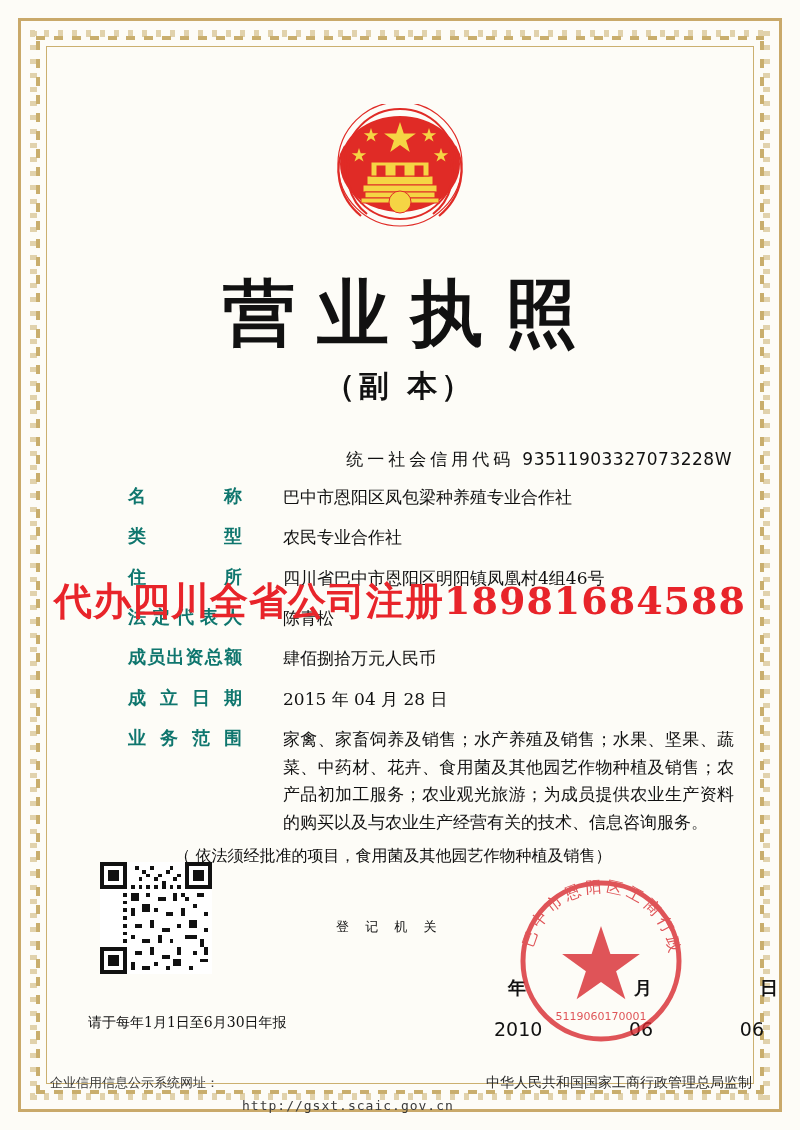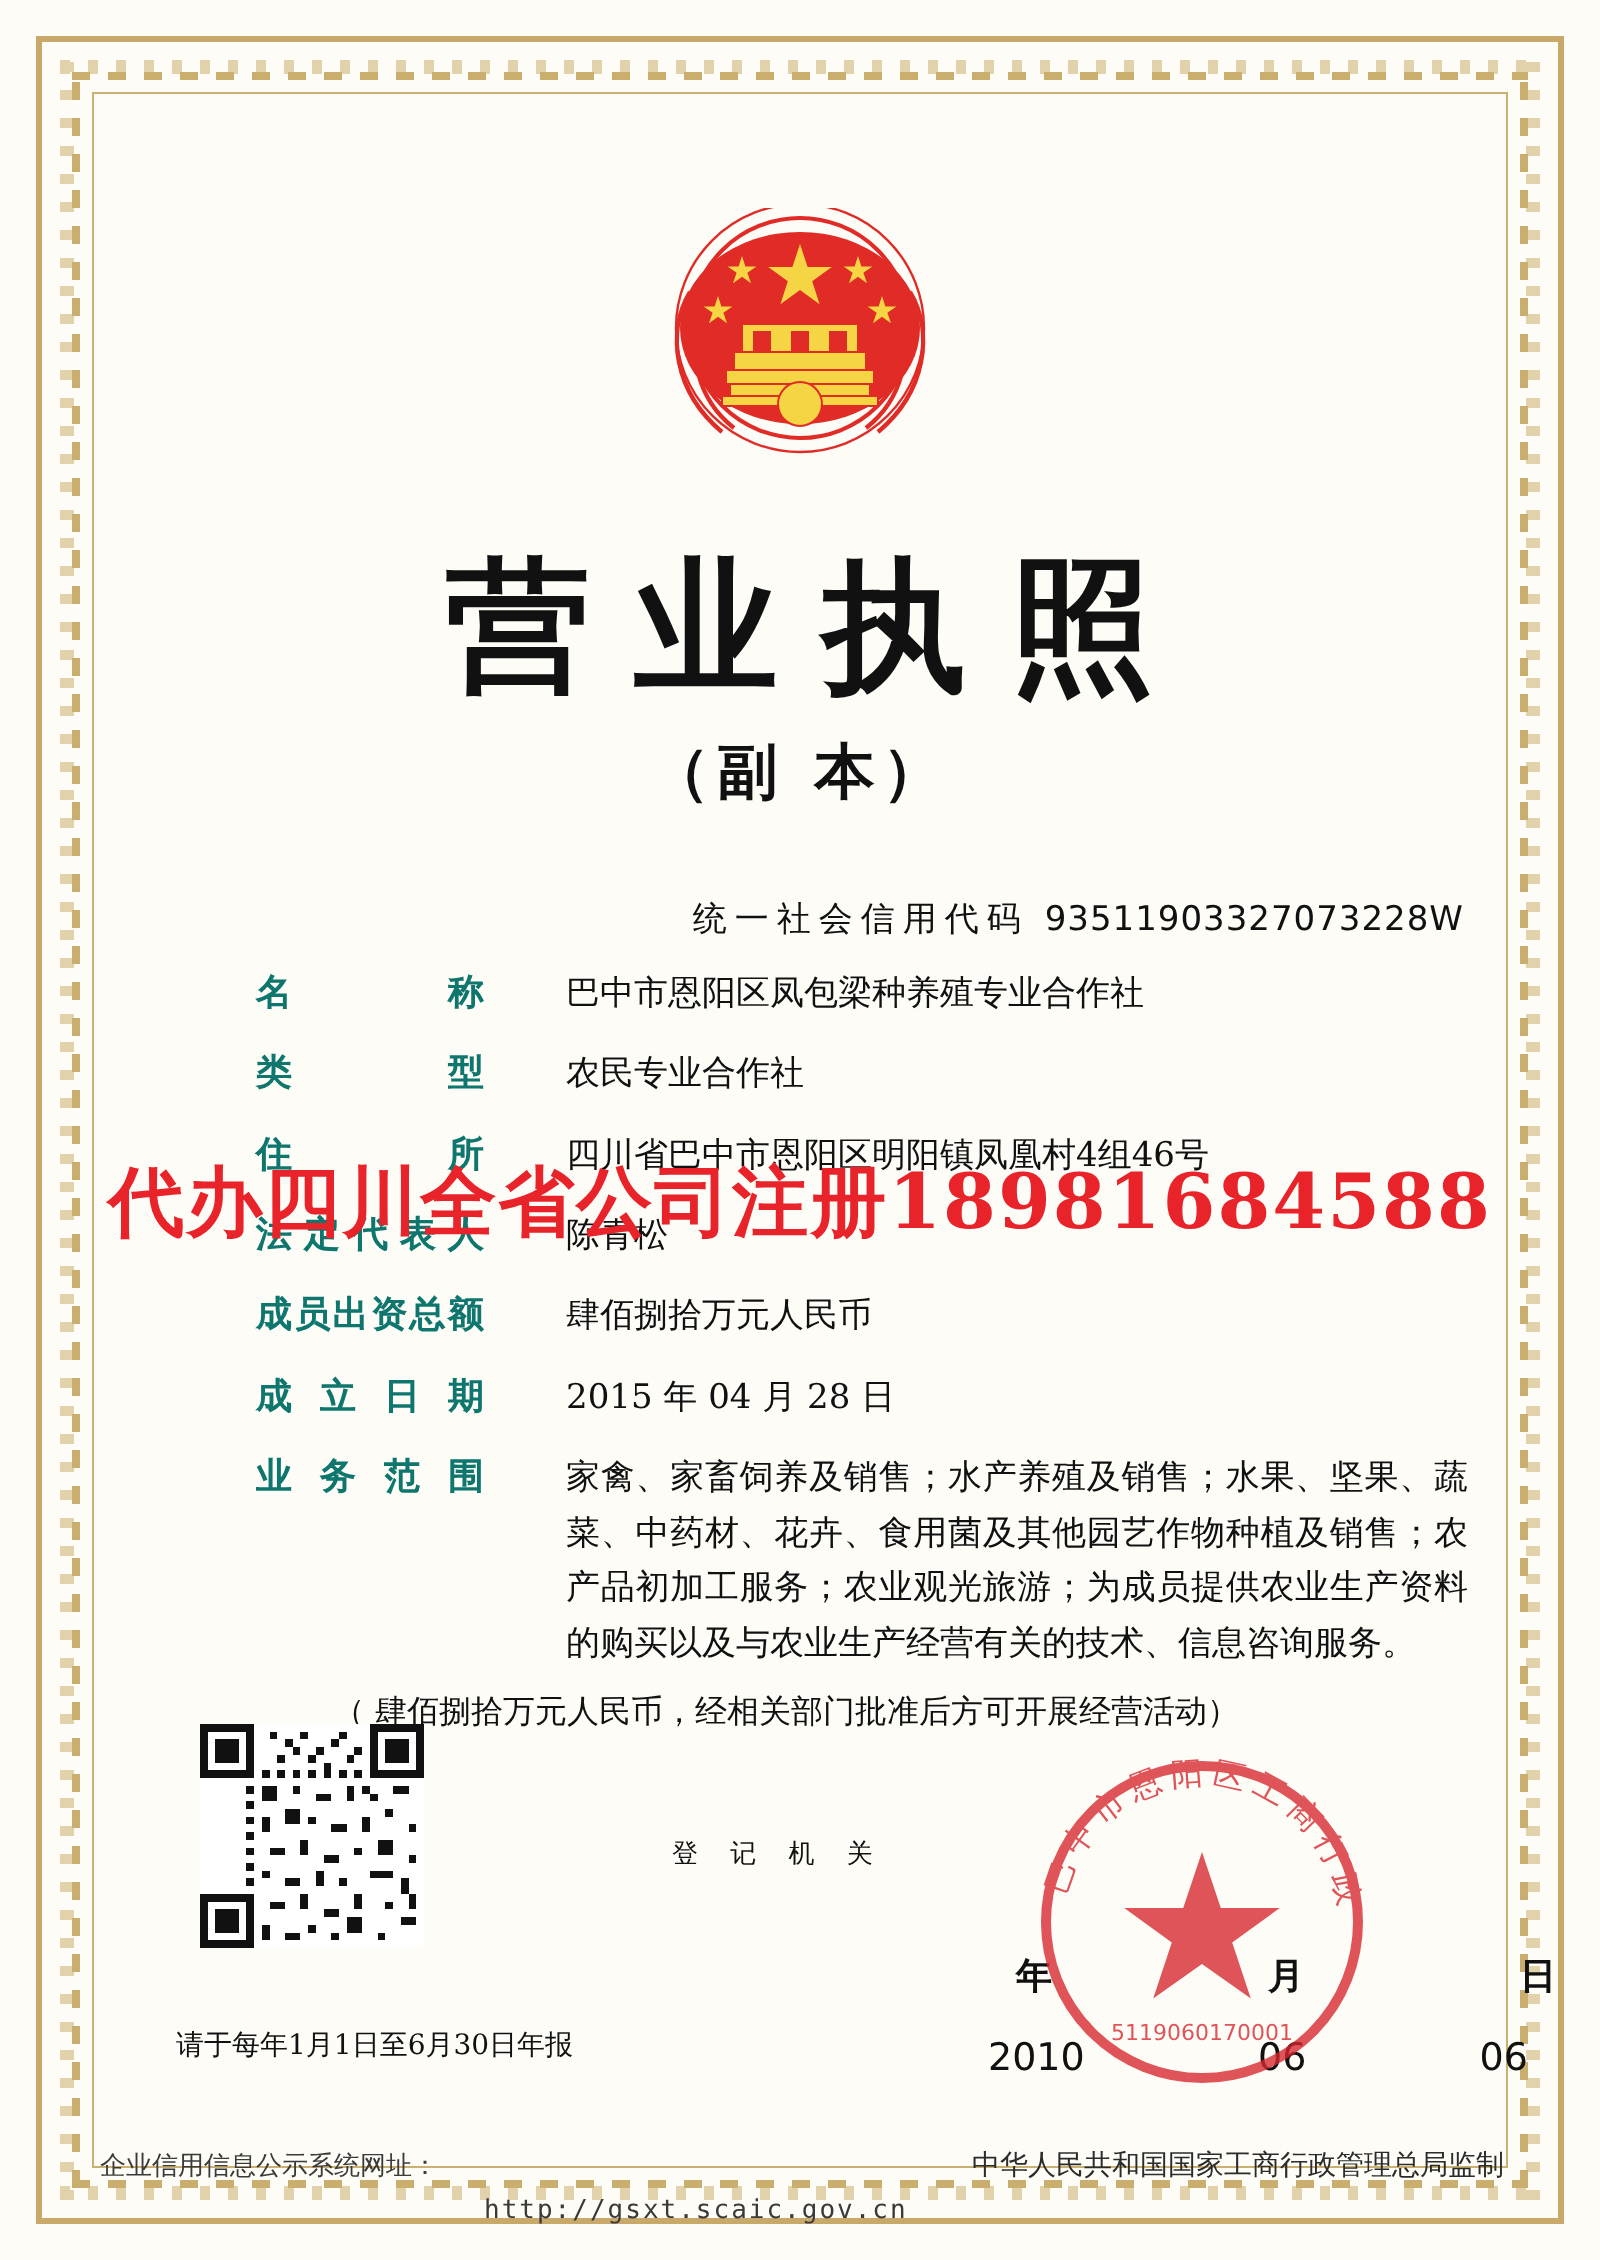--- a/index.html
+++ b/index.html
@@ -392,21 +392,21 @@
         <div class="field-value">2015 年 04 月 28 日</div>
       </div>
 
       <div class="field">
         <div class="field-label">业务范围</div>
         <div class="field-value scope">家禽、家畜饲养及销售；水产养殖及销售；水果、坚果、蔬菜、中药材、花卉、食用菌及其他园艺作物种植及销售；农产品初加工服务；农业观光旅游；为成员提供农业生产资料的购买以及与农业生产经营有关的技术、信息咨询服务。</div>
       </div>
 
     </div>
 
-    <div class="note">（ 肆佰捌拾万元人民币，经相关部门批准后方可开展经营活动）</div>
+    <div class="note">（ 依法须经批准的项目，食用菌及其他园艺作物种植及销售）</div>
 
     <div class="registry">登 记 机 关</div>
 
     <div class="date-units">
       <span>年</span>
       <span>月</span>
       <span>日</span>
     </div>
 
     <div class="date-values">

